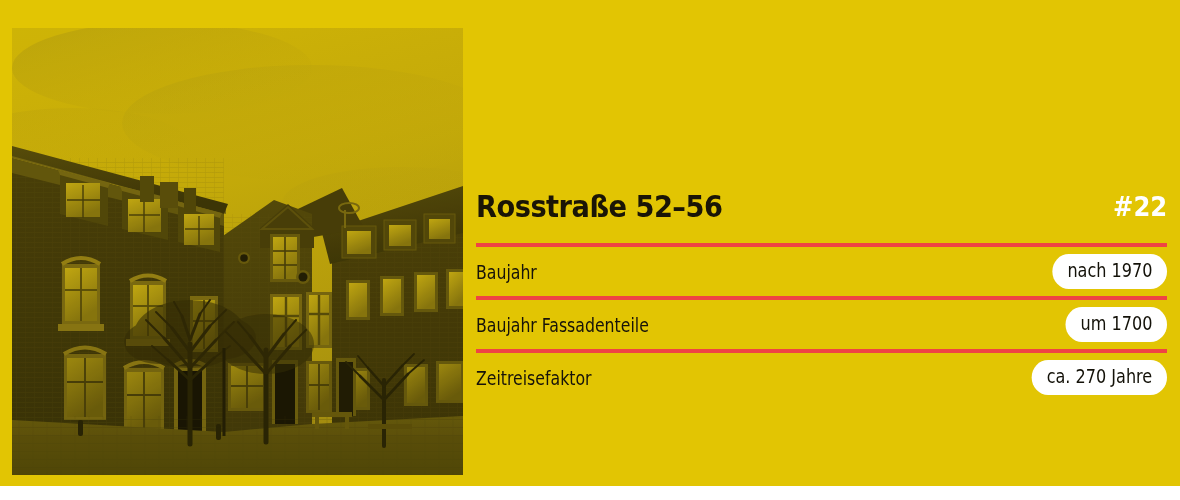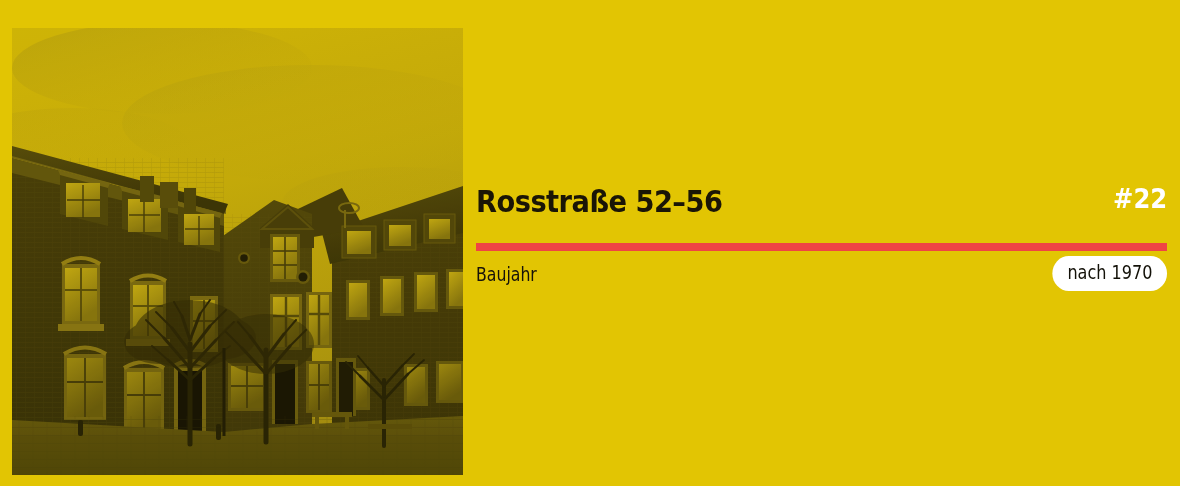--- a/index.html
+++ b/index.html
@@ -43,20 +43,21 @@
     height: 486px;
   }
 
   .title-row {
     position: absolute;
     left: 0;
     top: 183px;
     width: 691px;
     height: 46px;
     display: flex;
+    align-items: center;
     justify-content: space-between;
   }
   .title {
     font-family: "DejaVu Sans", sans-serif;
     font-weight: 700;
     font-size: 31px;
     letter-spacing: -0.6px;
     color: #1a1506;
     white-space: nowrap;
     transform: scaleX(0.88);
@@ -75,21 +76,21 @@
 
   .rows {
     position: absolute;
     left: 0;
     top: 243px;
     width: 691px;
   }
   .row {
     position: relative;
     height: 53px;
-    border-top: 8px solid #ef4444;
+    border-top: 4px solid #ef4444;
     display: flex;
     align-items: center;
     justify-content: space-between;
   }
   .row-label {
     font-family: "DejaVu Sans Condensed", "DejaVu Sans", sans-serif;
     font-size: 19px;
     color: #17130a;
     white-space: nowrap;
     transform: scaleX(0.92);
@@ -423,20 +424,28 @@
       <div class="number">#22</div>
     </div>
 
     <div class="rows">
 
       <div class="row">
         <span class="row-label">Baujahr</span>
         <span class="pill">nach 1970</span>
       </div>
 
-
-
+      <div class="row">
+        <span class="row-label">Baujahr Fassadenteile</span>
+        <span class="pill">um 1700</span>
+      </div>
+
+
+      <div class="row">
+        <span class="row-label">Zeitreisefaktor</span>
+        <span class="pill">ca. 270 Jahre</span>
+      </div>
 
     </div>
   </div>
 </div>
 
 <div class="footer-strip"></div>
 
 </body></html>

